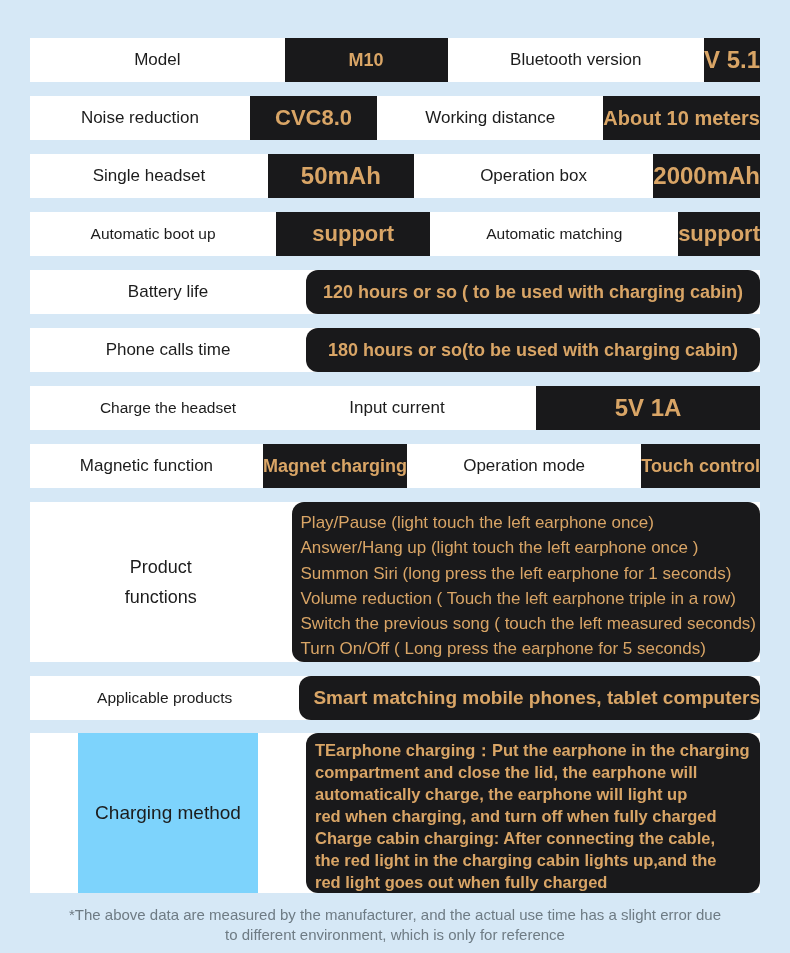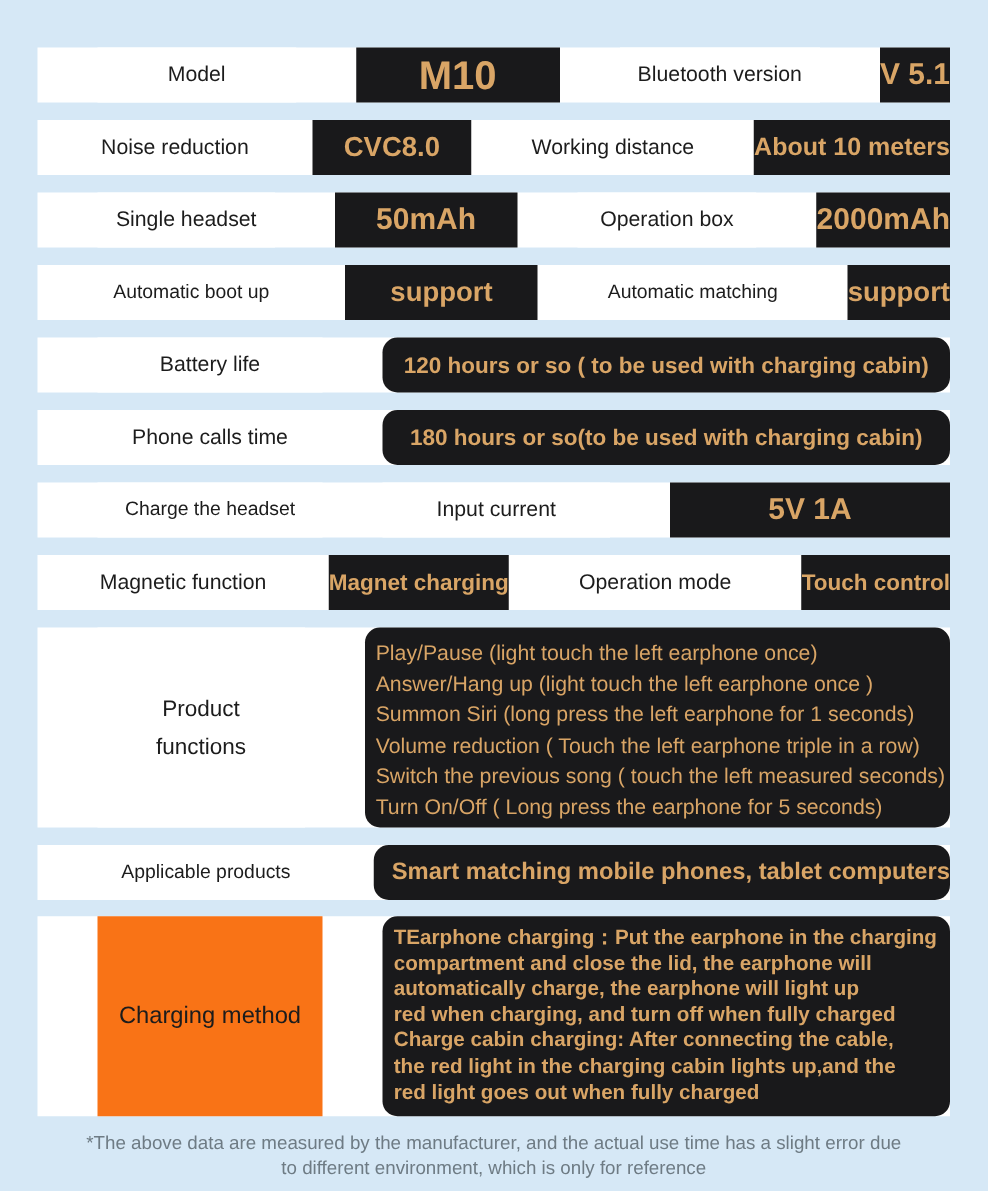--- a/index.html
+++ b/index.html
@@ -40,39 +40,39 @@
   .dark{
     background:#19191b;
     color:#d9a566;
     font-weight:bold;
   }
   .w-l1{width:180px;}
   .w-v1{width:185px;}
   .w-l2{width:182px;}
   .w-v2{flex:1;}
   .grow{flex:1;border-radius:12px;}
-  .fs26{font-size:32px;}
+  .fs26{font-size:18px;}
   .fs24{font-size:24px;}
   .fs22{font-size:22px;}
   .fs20{font-size:20px;}
   .fs19{font-size:19px;}
   .fs18{font-size:18px;}
-  .peach{background:#f97316;}
+  .peach{background:#7dd3fc;}
   .label-2line{
     font-size:18px;
     line-height:30px;
     white-space:normal;
     width:180px;
     padding:0 30px;
     text-align:center;
   }
   .multiline{
     flex-direction:column;
     align-items:flex-start;
-    justify-content:flex-start;
+    justify-content:space-between;
     padding:9px 4px 0 9px;
     font-weight:normal;
   }
   .multiline span{
     display:block;
     font-size:17px;
     line-height:24.5px;
   }
   .multiline.charge{padding-top:7px;}
   .multiline.charge span{

